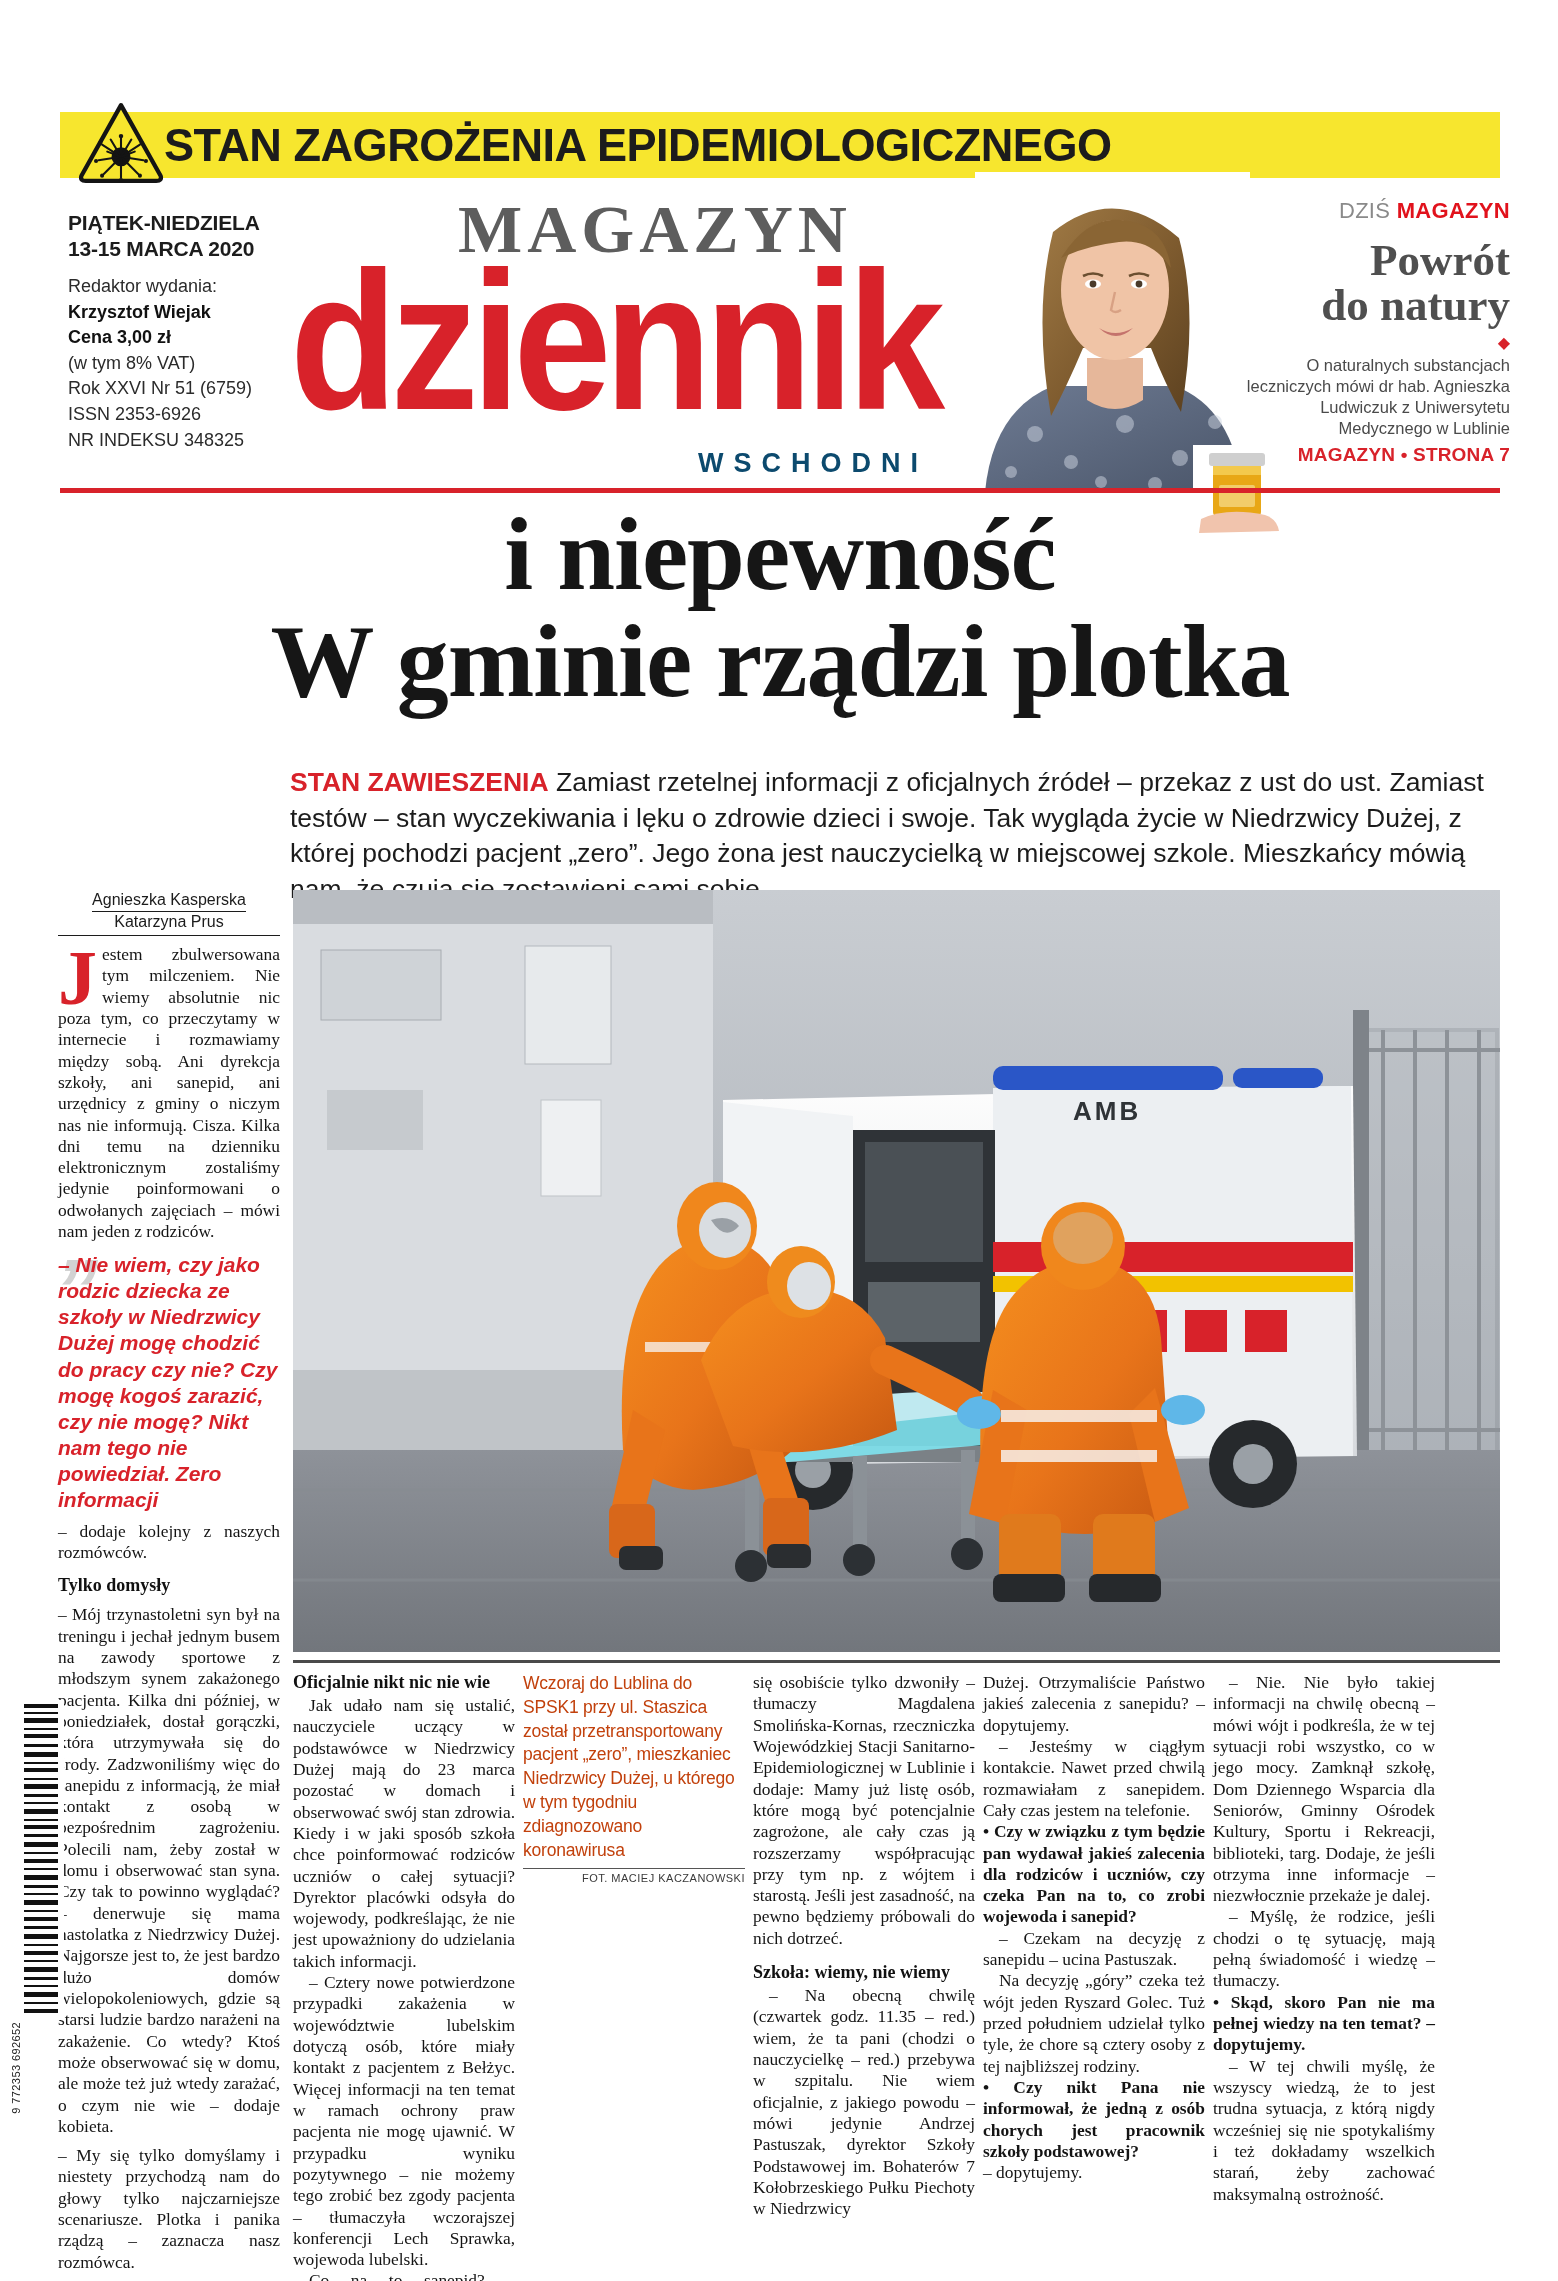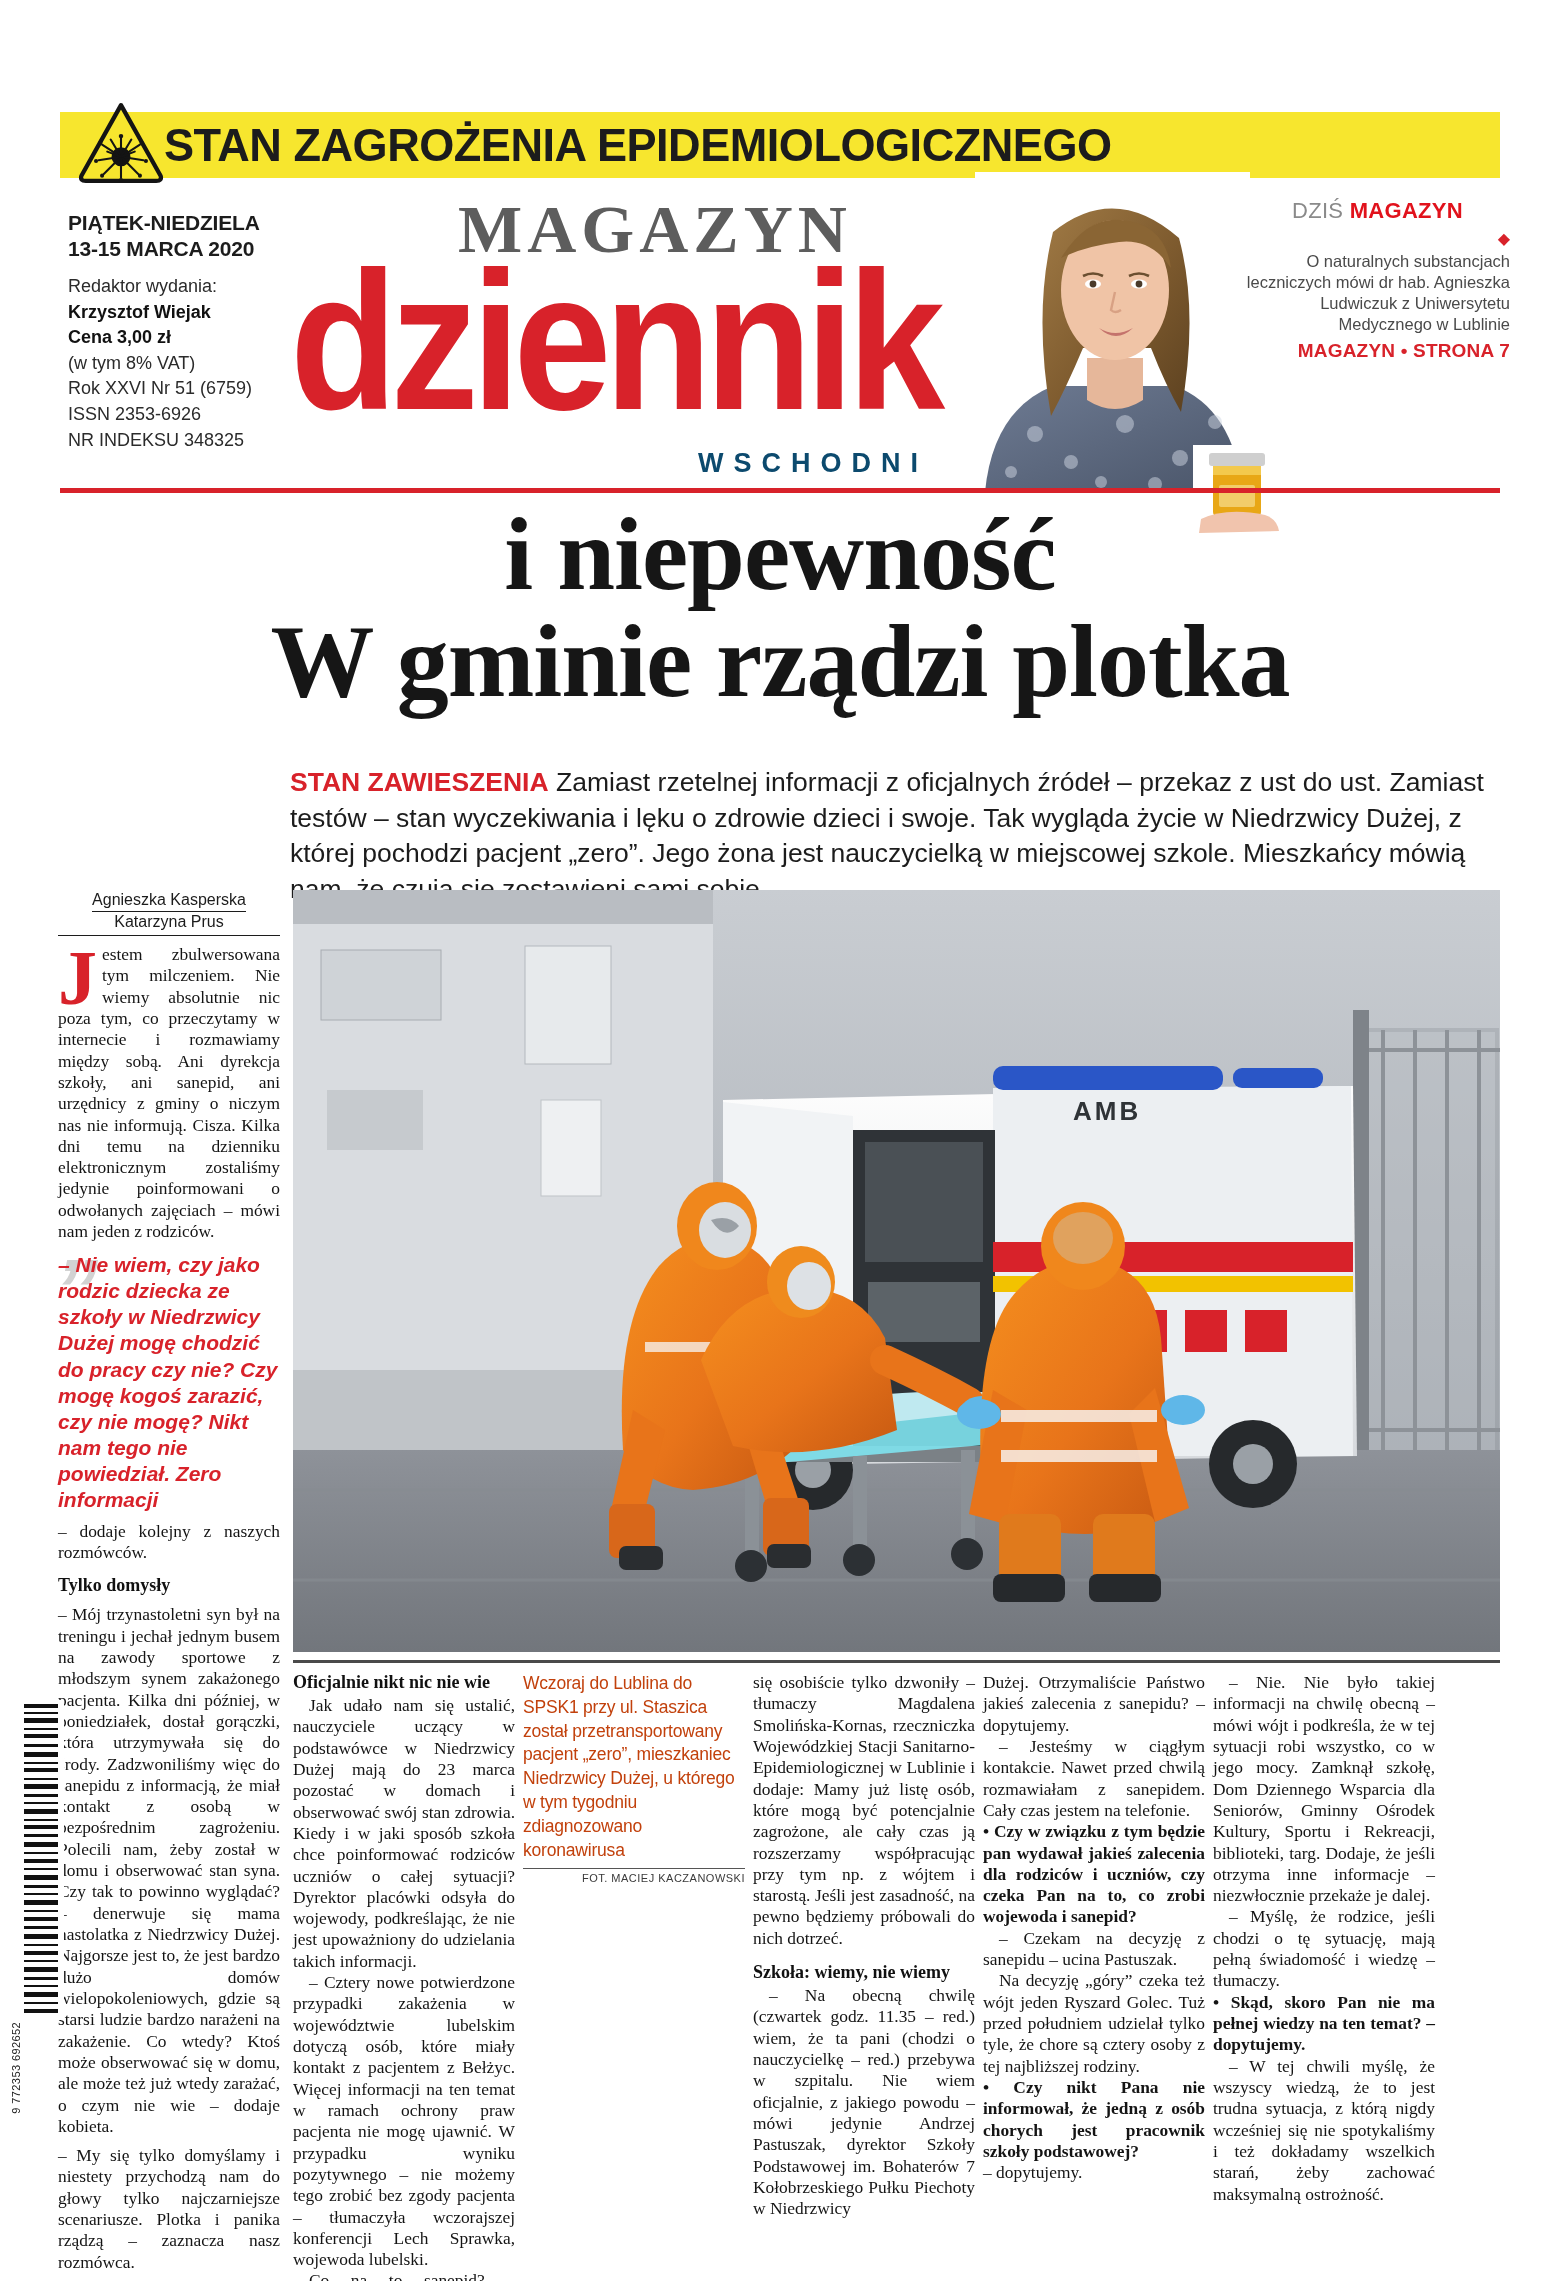--- a/index.html
+++ b/index.html
@@ -56,21 +56,21 @@
   }
 
   
   .mh-photo{
     position:absolute;left:975px;top:-18px;width:275px;height:320px;
     overflow:hidden;
   }
 
   
   .mh-right{position:absolute;left:1245px;top:8px;width:265px;text-align:right;}
-  .dzis-line{font-size:22px;color:#8a8a8a;letter-spacing:0.3px;text-align:center;}
+  .dzis-line{font-size:22px;color:#8a8a8a;letter-spacing:0.3px;}
   .dzis-line b{color:#e1121c;font-weight:bold;}
   .promo-title{
     font-family:"Liberation Serif",serif;font-weight:bold;
     font-size:45px;line-height:1.0;color:#4f4f4f;margin-top:14px;
   }
   .promo-dot{color:#d8222a;font-size:16px;margin-top:5px;}
   .promo-desc{
     font-size:16.5px;line-height:1.28;color:#4a4a4a;margin-top:3px;
   }
   .promo-ref{
@@ -279,20 +279,24 @@
 
         <path d="M140 120 L136 138 Q140 142 146 138" stroke="#d8a184" stroke-width="2.4" fill="none"></path>
         <path d="M124 156 Q140 166 158 156 Q141 172 124 156 Z" fill="#c4736c"></path>
       </svg>
     </div>
 
     <div class="mh-right">
       <div class="dzis-line">
         <span>DZIŚ</span>
         <b>MAGAZYN</b>
+      </div>
+      <div class="promo-title">
+        <div>Powrót</div>
+        <div>do natury</div>
       </div>
       <div class="promo-dot">◆</div>
       <div class="promo-desc">O naturalnych substancjach leczniczych mówi dr hab. Agnieszka Ludwiczuk z Uniwersytetu Medycznego w Lublinie</div>
       <div class="promo-ref">MAGAZYN • STRONA 7</div>
     </div>
 
     <svg class="honey-jar" viewBox="0 0 92 95">
       <rect width="92" height="95" fill="#ffffff"></rect>
       <rect x="20" y="18" width="48" height="54" rx="5" fill="#e8a716"></rect>
       <rect x="20" y="18" width="48" height="12" fill="#f3c94d"></rect>

